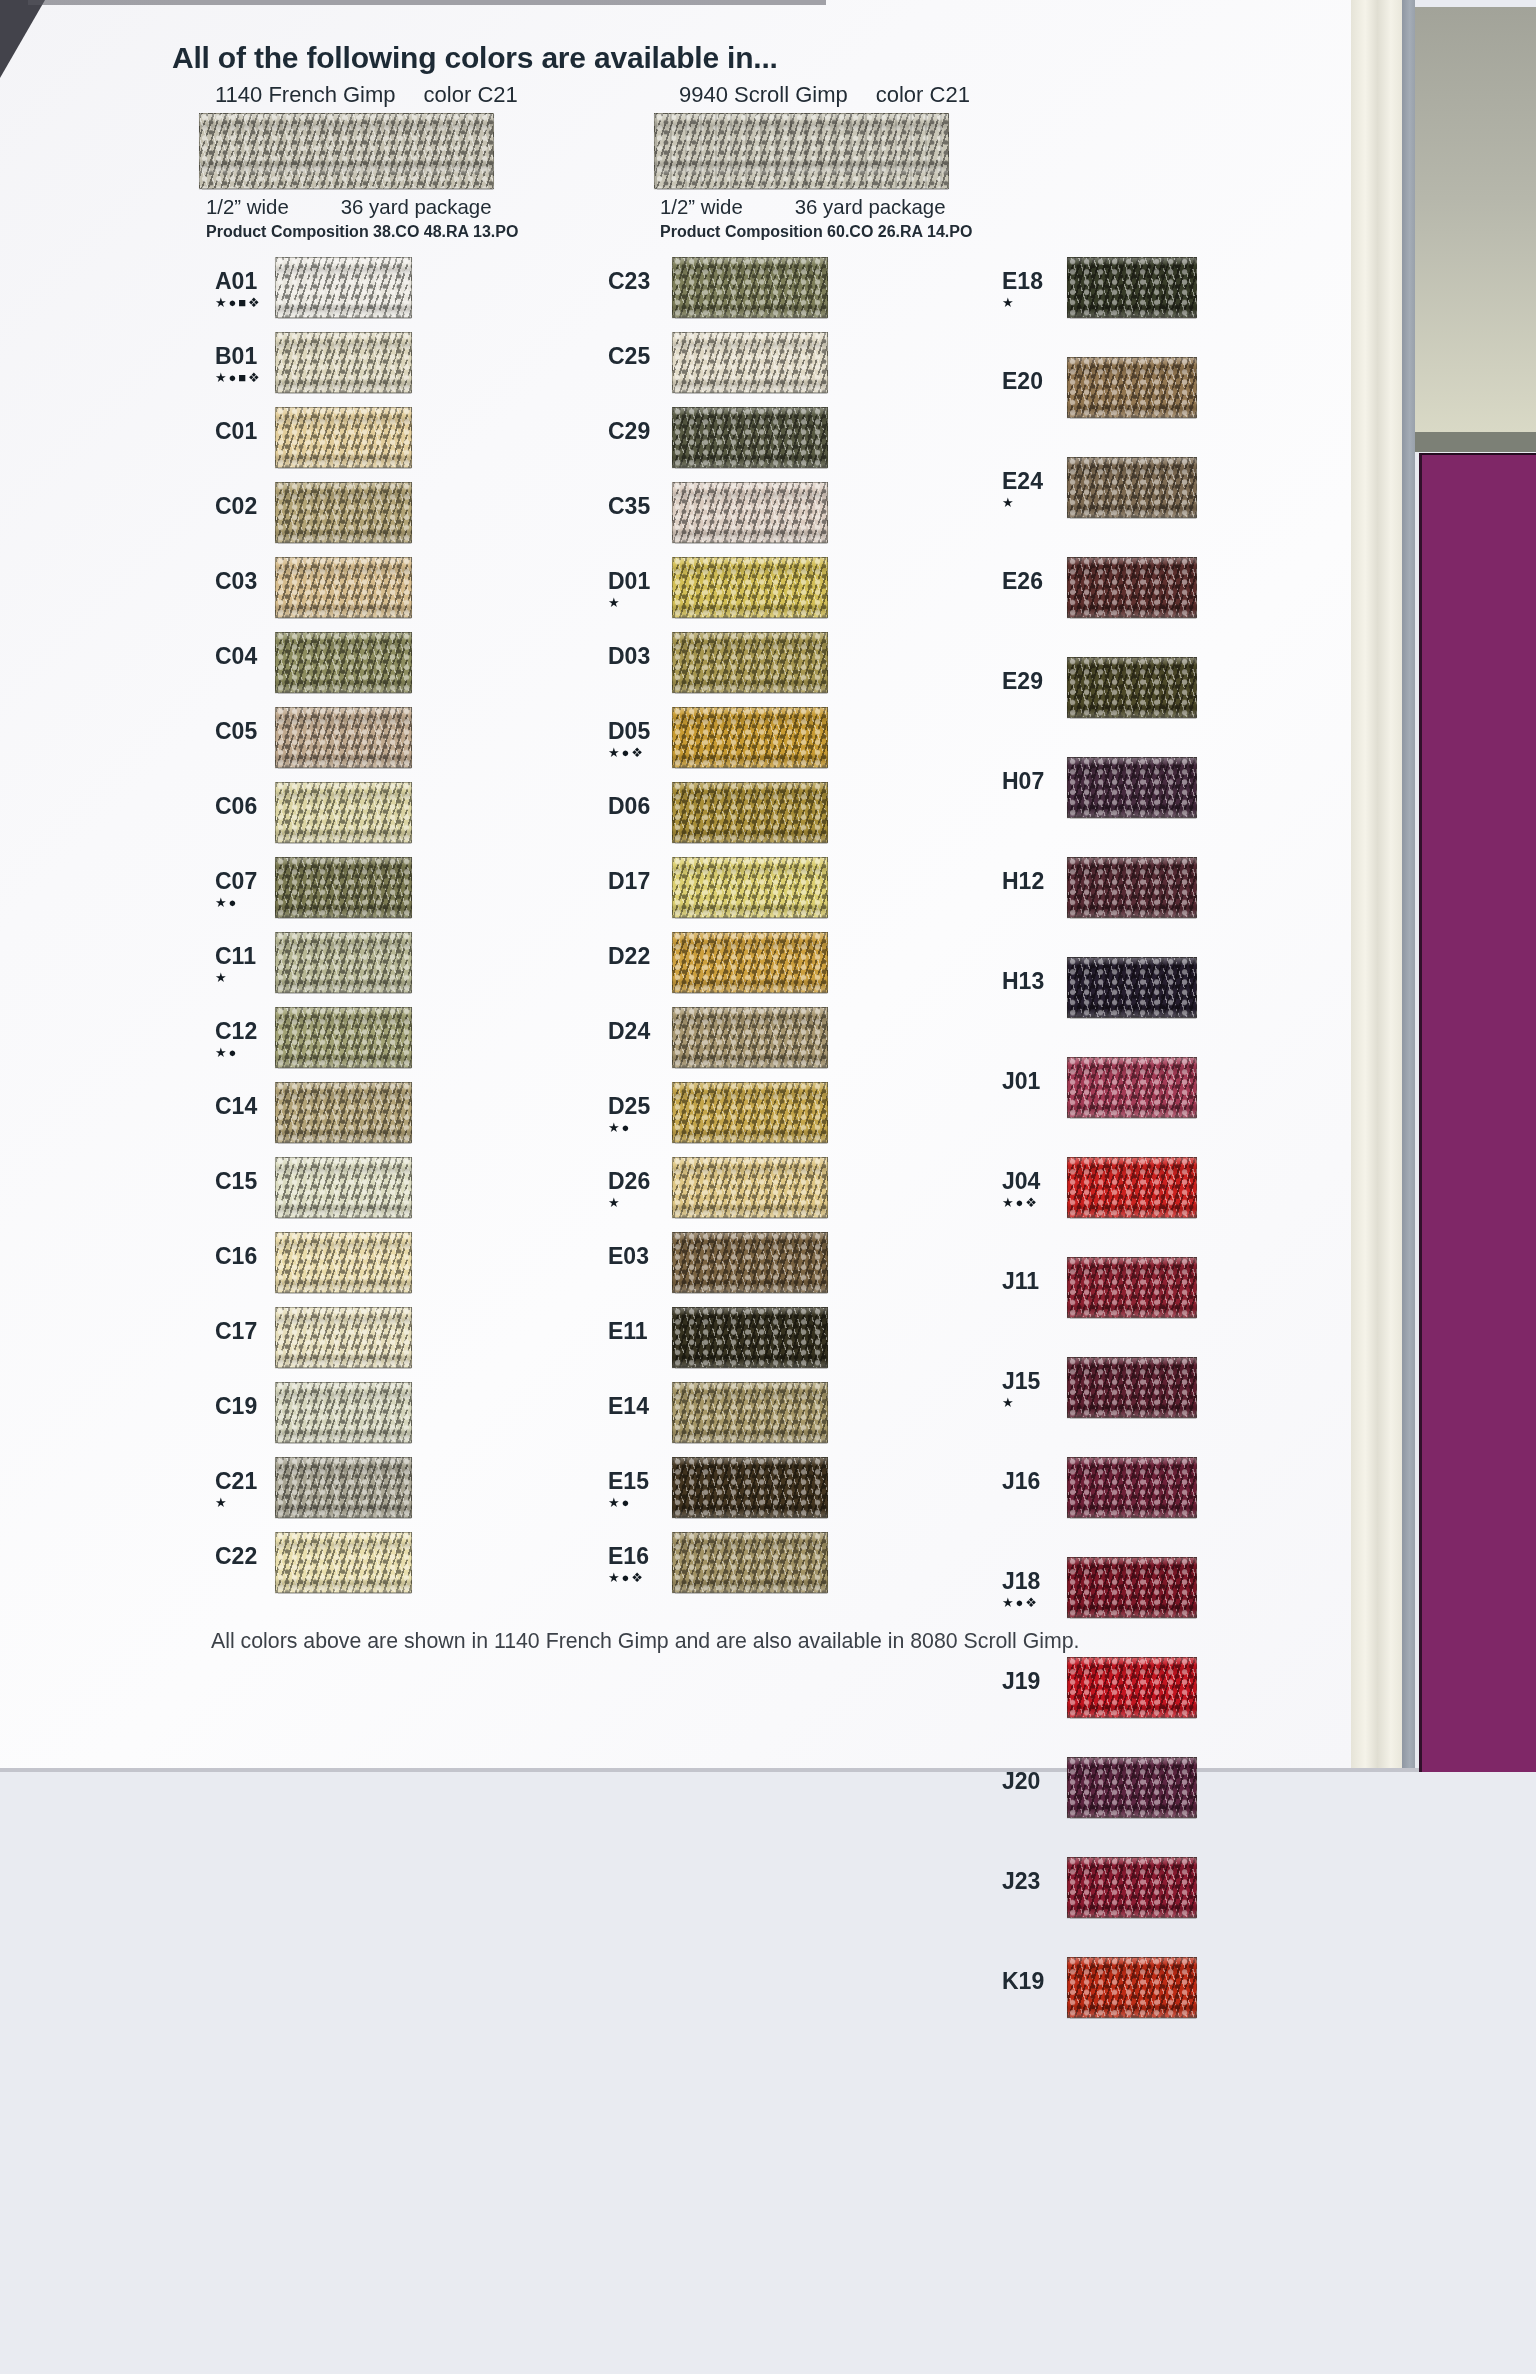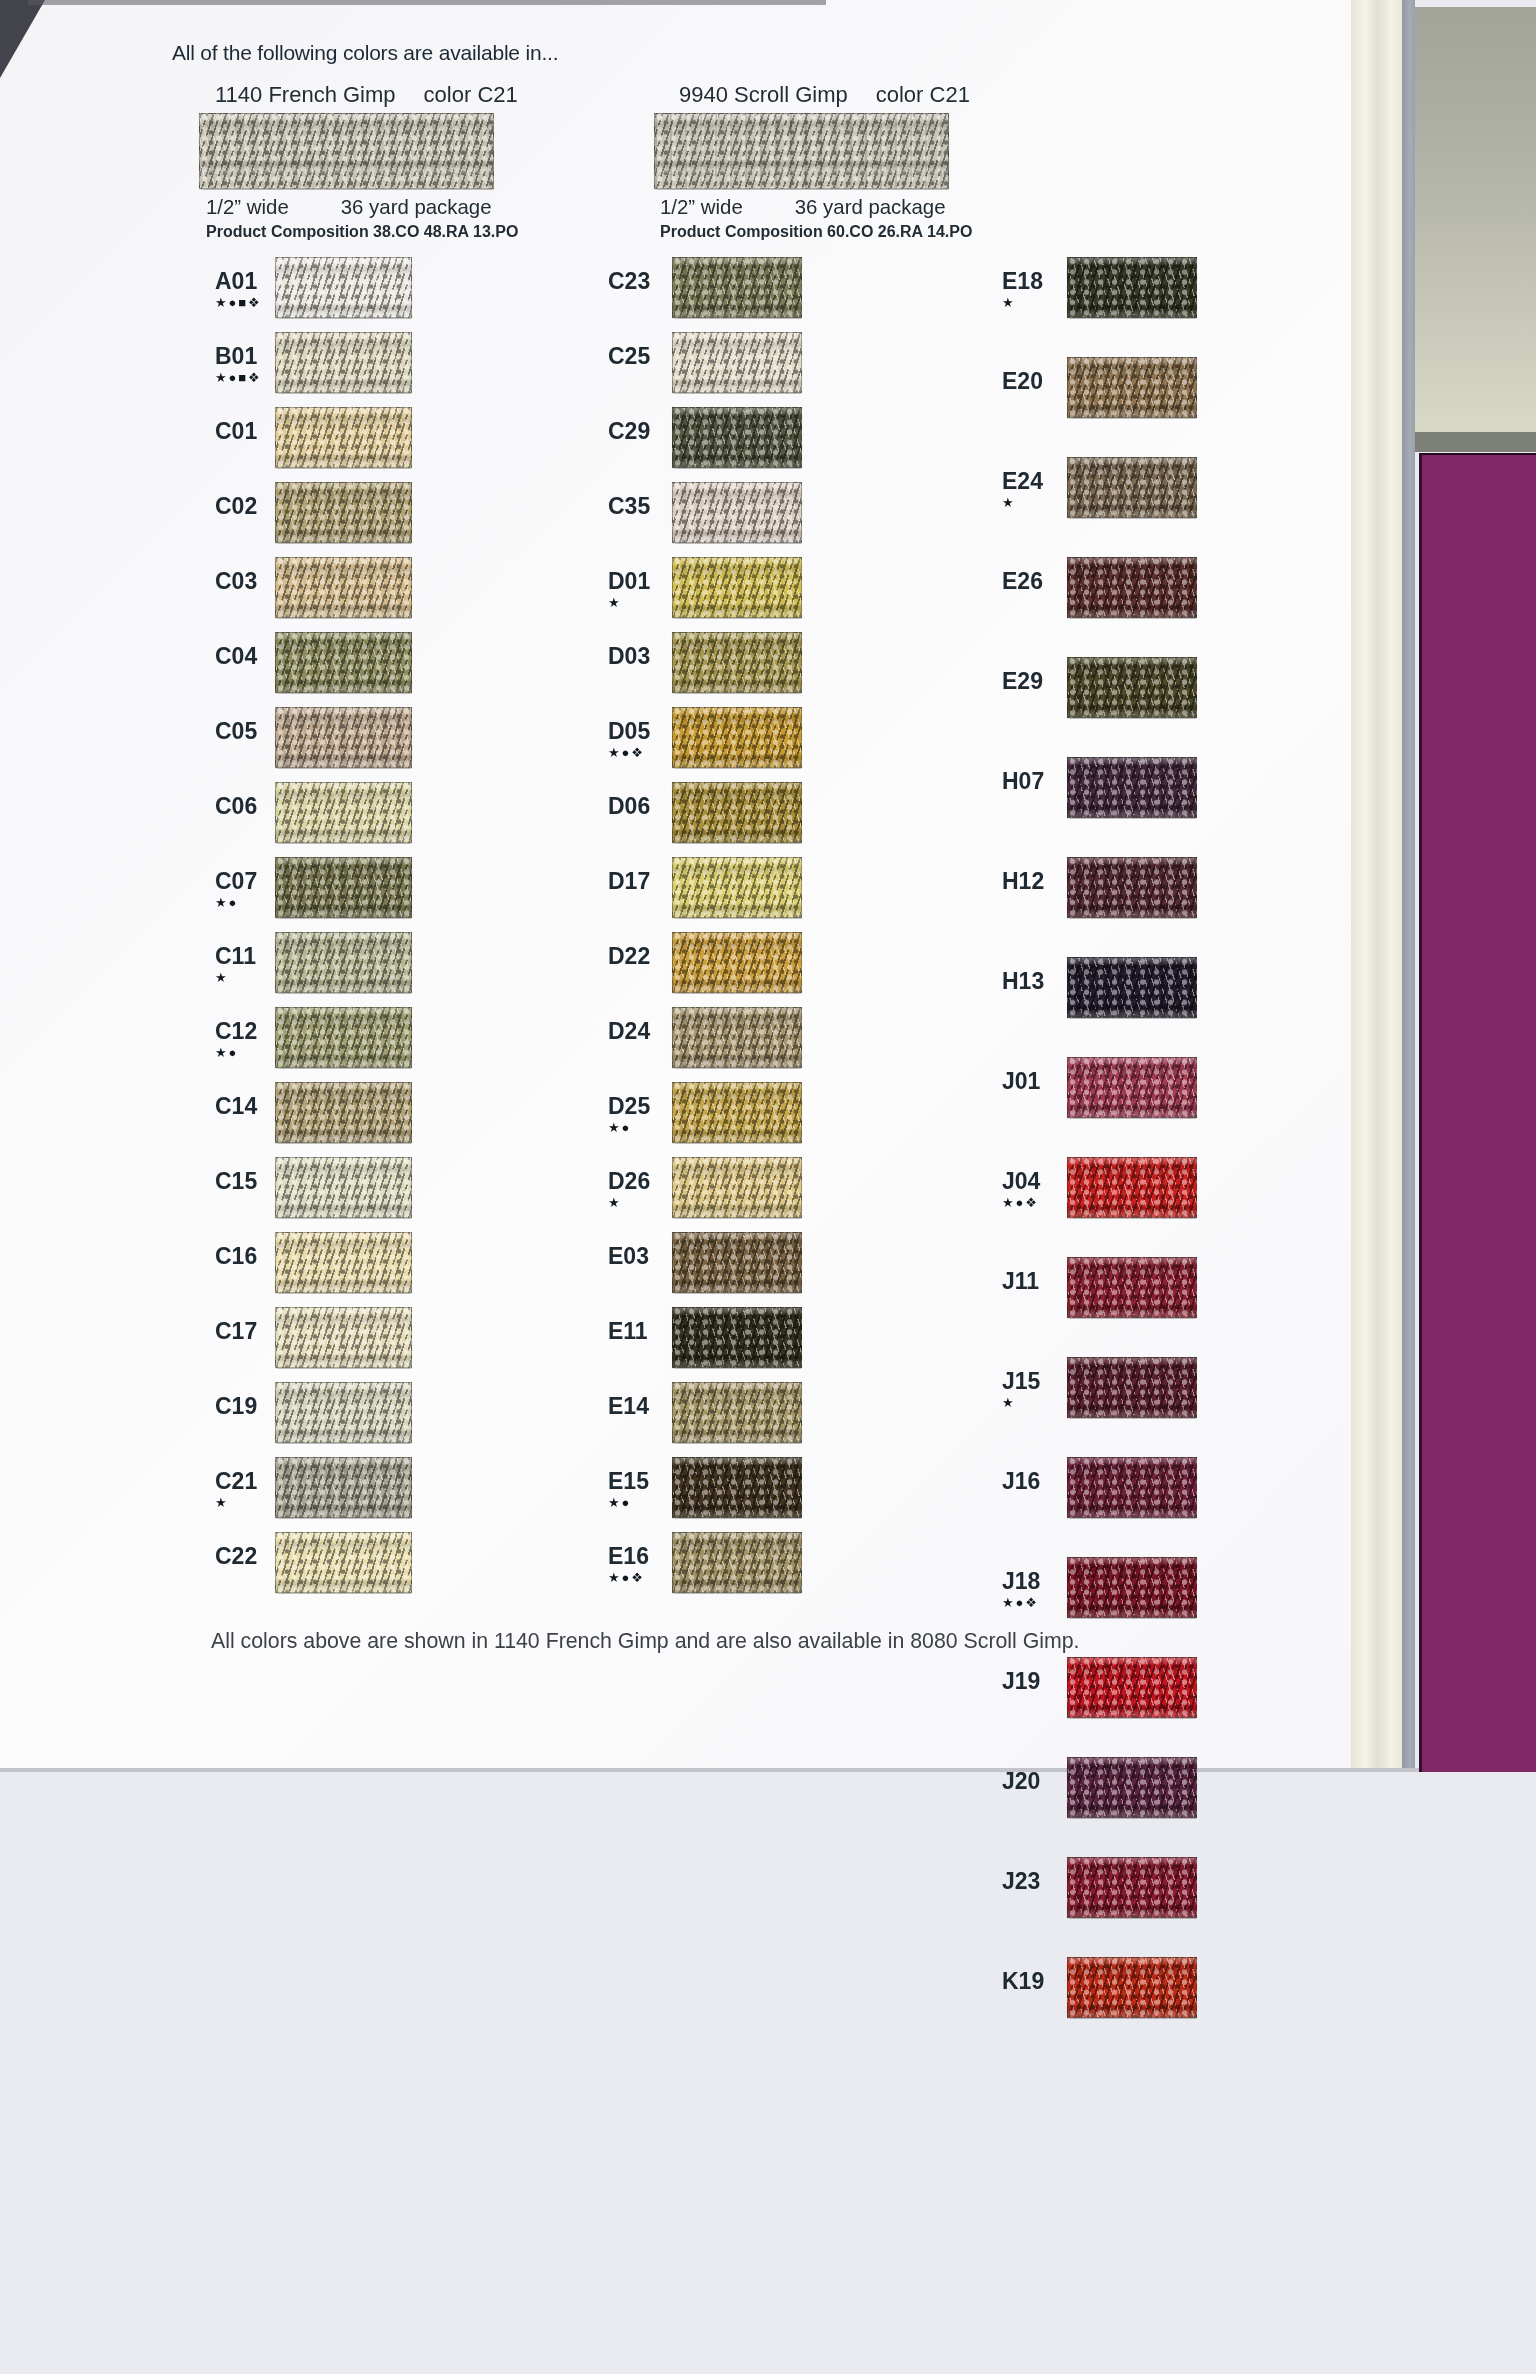--- a/index.html
+++ b/index.html
@@ -19,21 +19,21 @@
   .page-curl{position:absolute;left:1351px;top:0;width:51px;height:1770px;
     background:linear-gradient(90deg,#e6e4d8 0%,#f5f3e9 28%,#e0ded2 52%,#f4f2e8 78%,#e9e7db 100%);}
   .spine{position:absolute;left:1402px;top:0;width:13px;height:1770px;
     background:linear-gradient(90deg,#8f97a2,#a4acb6 60%,#99a1ab);}
   .panel-gray{position:absolute;left:1415px;top:7.4px;width:121px;height:425px;
     background:linear-gradient(180deg,#a2a399 0%,#b6b7ab 45%,#d9d9c6 100%);}
   .panel-band{position:absolute;left:1415px;top:432px;width:121px;height:20.4px;background:#7c8076;}
   .panel-purple{position:absolute;left:1419px;top:453px;width:117px;height:1317px;
     border-left:3.7px solid #30112a;border-top:2.8px solid #240c20;}
   
-  .title{position:absolute;left:172px;top:41px;font-size:21px;font-weight:400;color:#1d2a35;letter-spacing:-0.2px;}
+  .title{position:absolute;left:172px;top:41px;font-size:30px;font-weight:700;color:#1d2a35;letter-spacing:-0.2px;}
   .prod-name{position:absolute;top:82px;font-size:22px;font-weight:400;color:#222c35;}
   .prod-name .clabel{margin-left:28px;}
   .sample{position:absolute;top:113px;width:295px;height:76px;border:0.9px solid rgba(60,60,50,.45);box-sizing:border-box;}
   .spec{position:absolute;top:196px;font-size:20.4px;font-weight:500;color:#222c35;}
   .spec .pkg{margin-left:52px;}
   .comp{position:absolute;top:223px;font-size:16px;font-weight:700;color:#222c35;}
   
   .col{position:absolute;top:257px;display:flex;flex-direction:column;row-gap:14px;}
   .row{position:relative;height:61px;}
   .lab{position:absolute;top:13px;width:58px;}
@@ -62,21 +62,21 @@
       linear-gradient(180deg, rgba(255,255,255,.32) 0px, rgba(255,255,255,0) 7.4px,
         rgba(0,0,0,.14) 12px, rgba(0,0,0,0) 16.7px, rgba(0,0,0,0) 45px,
         rgba(0,0,0,.16) 51px, rgba(255,255,255,.20) 58px, rgba(255,255,255,0) 61px),
       radial-gradient(circle at 4.6px 3.7px, var(--l,#eee) 2.2px, rgba(0,0,0,0) 3.2px),
       radial-gradient(circle at 11px 8.3px, var(--d,#888) 1.9px, rgba(0,0,0,0) 2.9px),
       repeating-linear-gradient(108deg, var(--d,#888) 0px, var(--d,#888) 1.7px, rgba(0,0,0,0) 1.7px, rgba(0,0,0,0) 6px);
     background-size:100% 100%,100% 100%, 14px 10.2px, 14px 10.2px, 100% 100%;
   }
   
   #col0{left:275px;width:137px;}
-  #col1{left:672px;width:130px;}
+  #col1{left:672px;width:156px;}
   #col2{left:1067px;width:130px;gap:39px;}
   #col0 .lab{left:-60px;}
   #col1 .lab{left:-64px;}
   #col2 .lab{left:-65px;}
   .footer{position:absolute;left:211px;top:1629px;font-size:21.3px;font-weight:400;color:#3c4148;}
 </style>
 </head>
 <body>
 
 <div class="sheet"></div>

